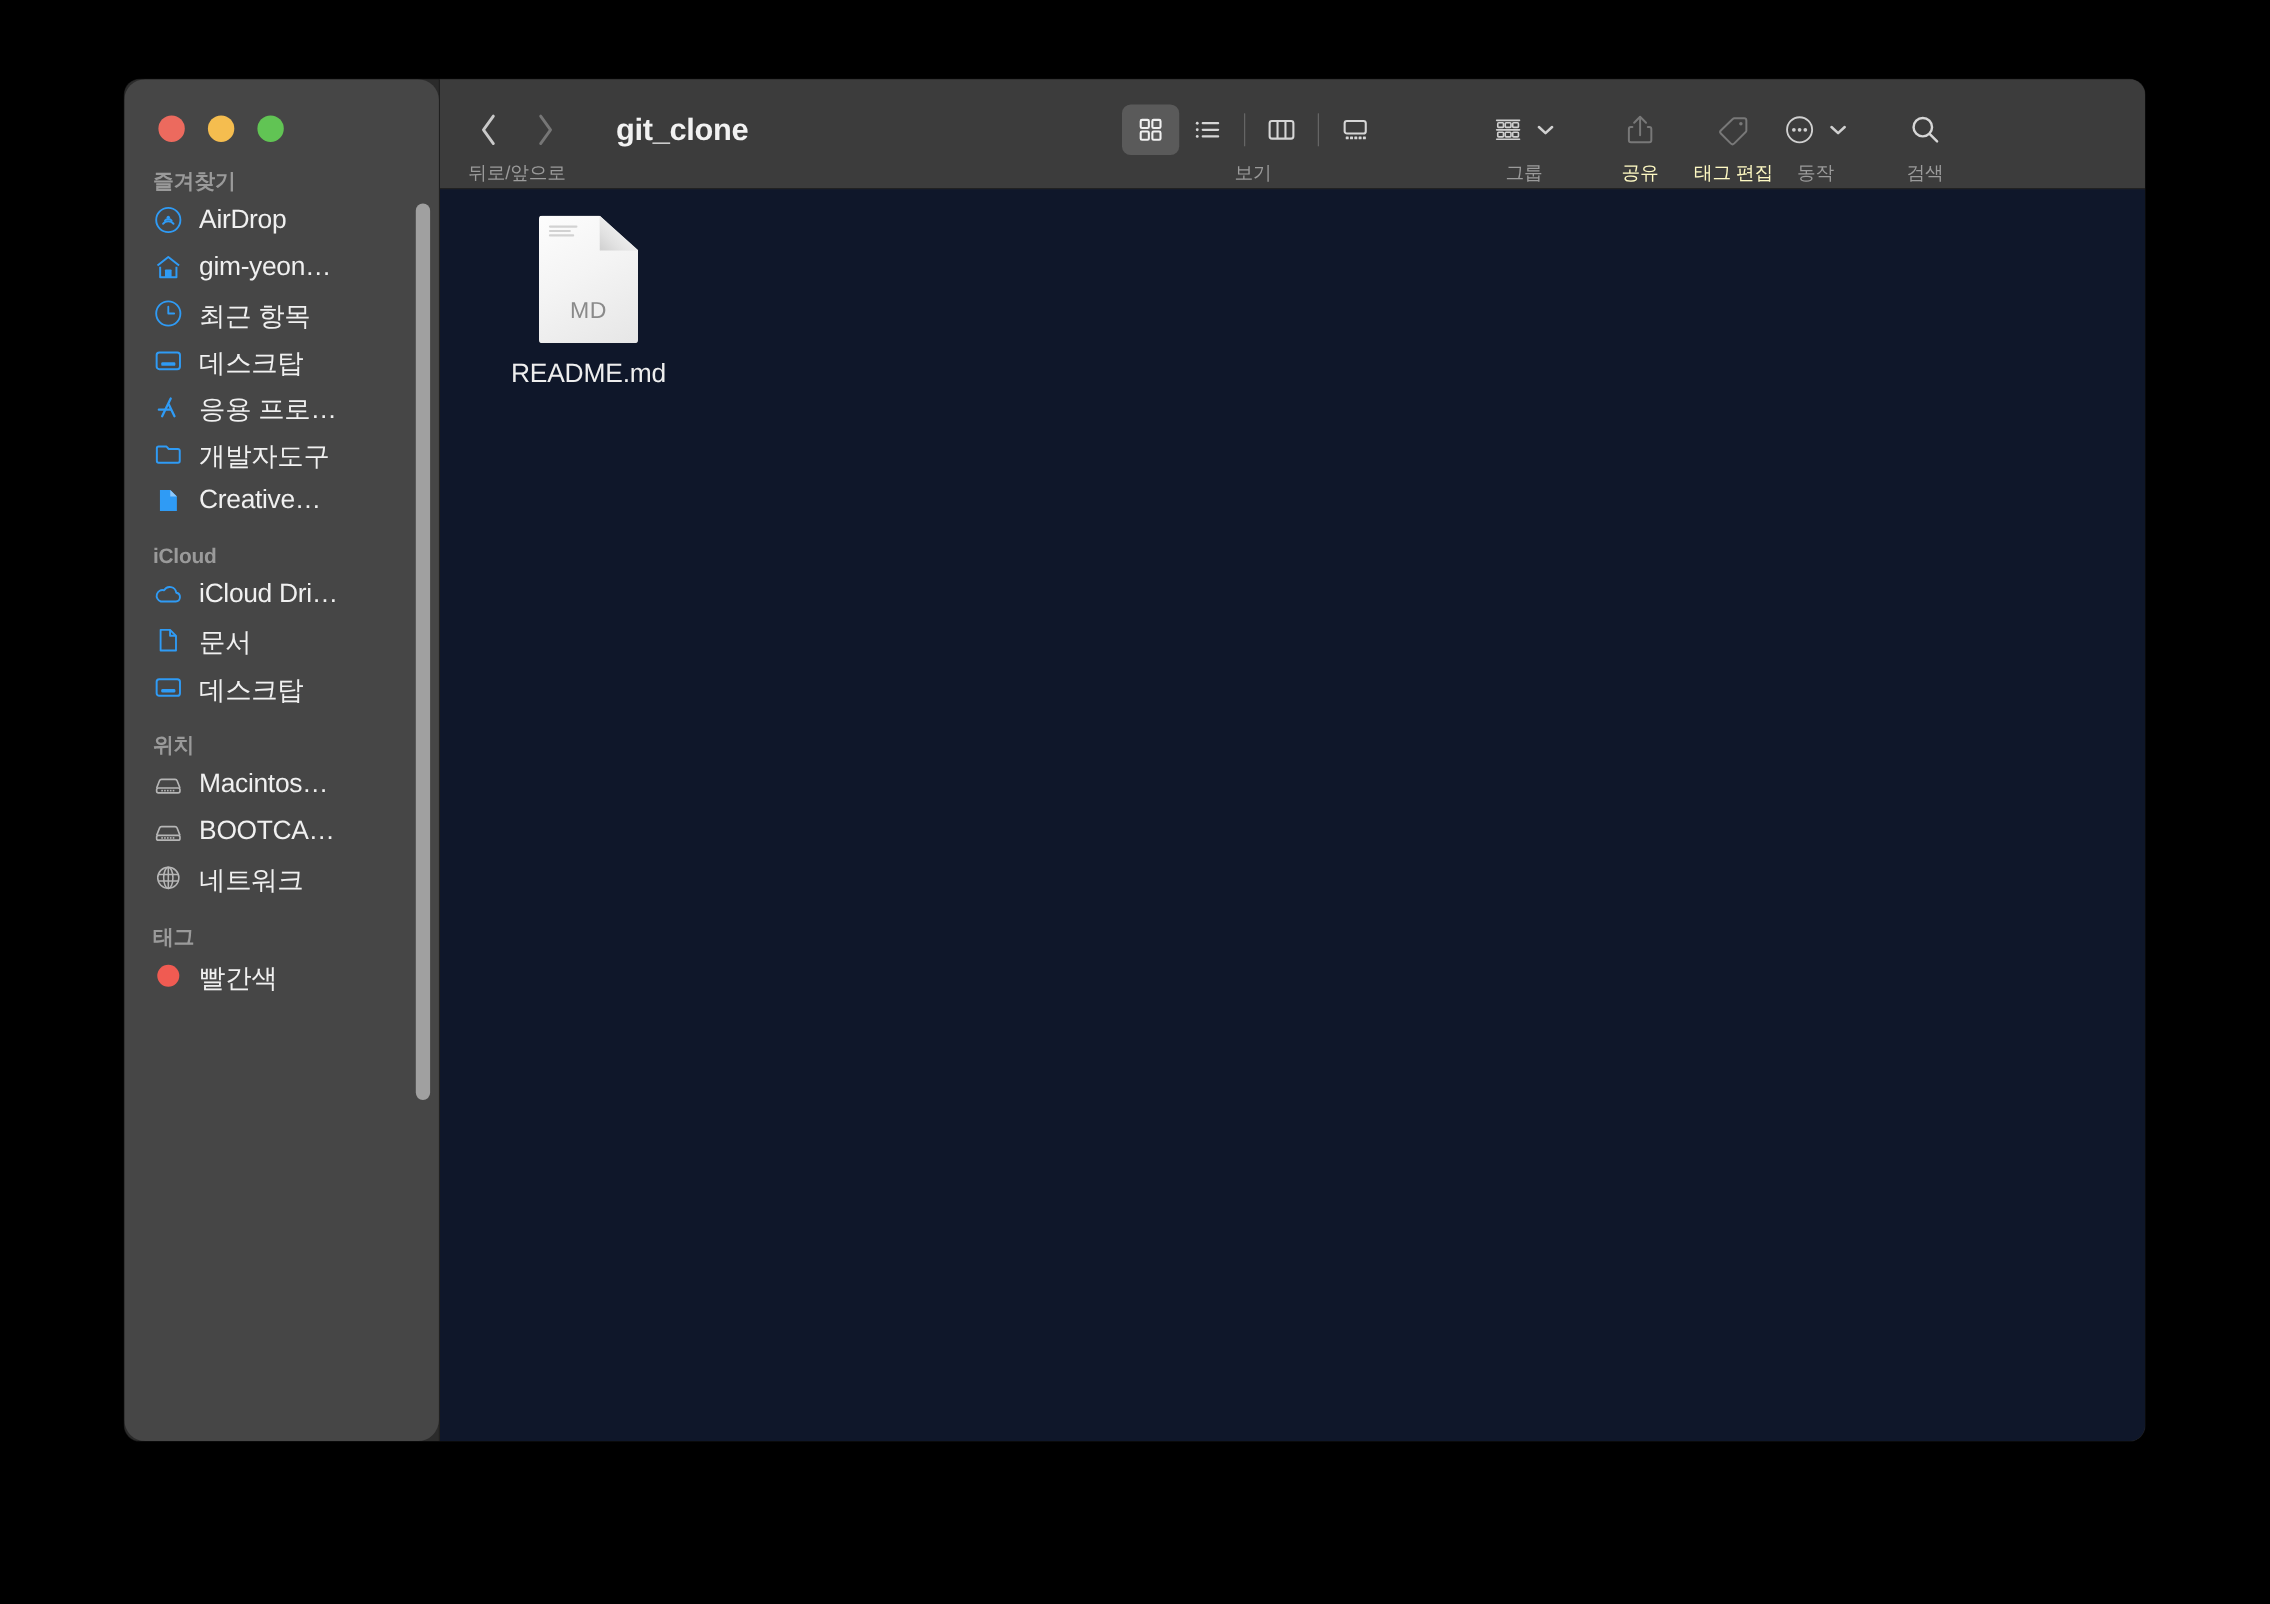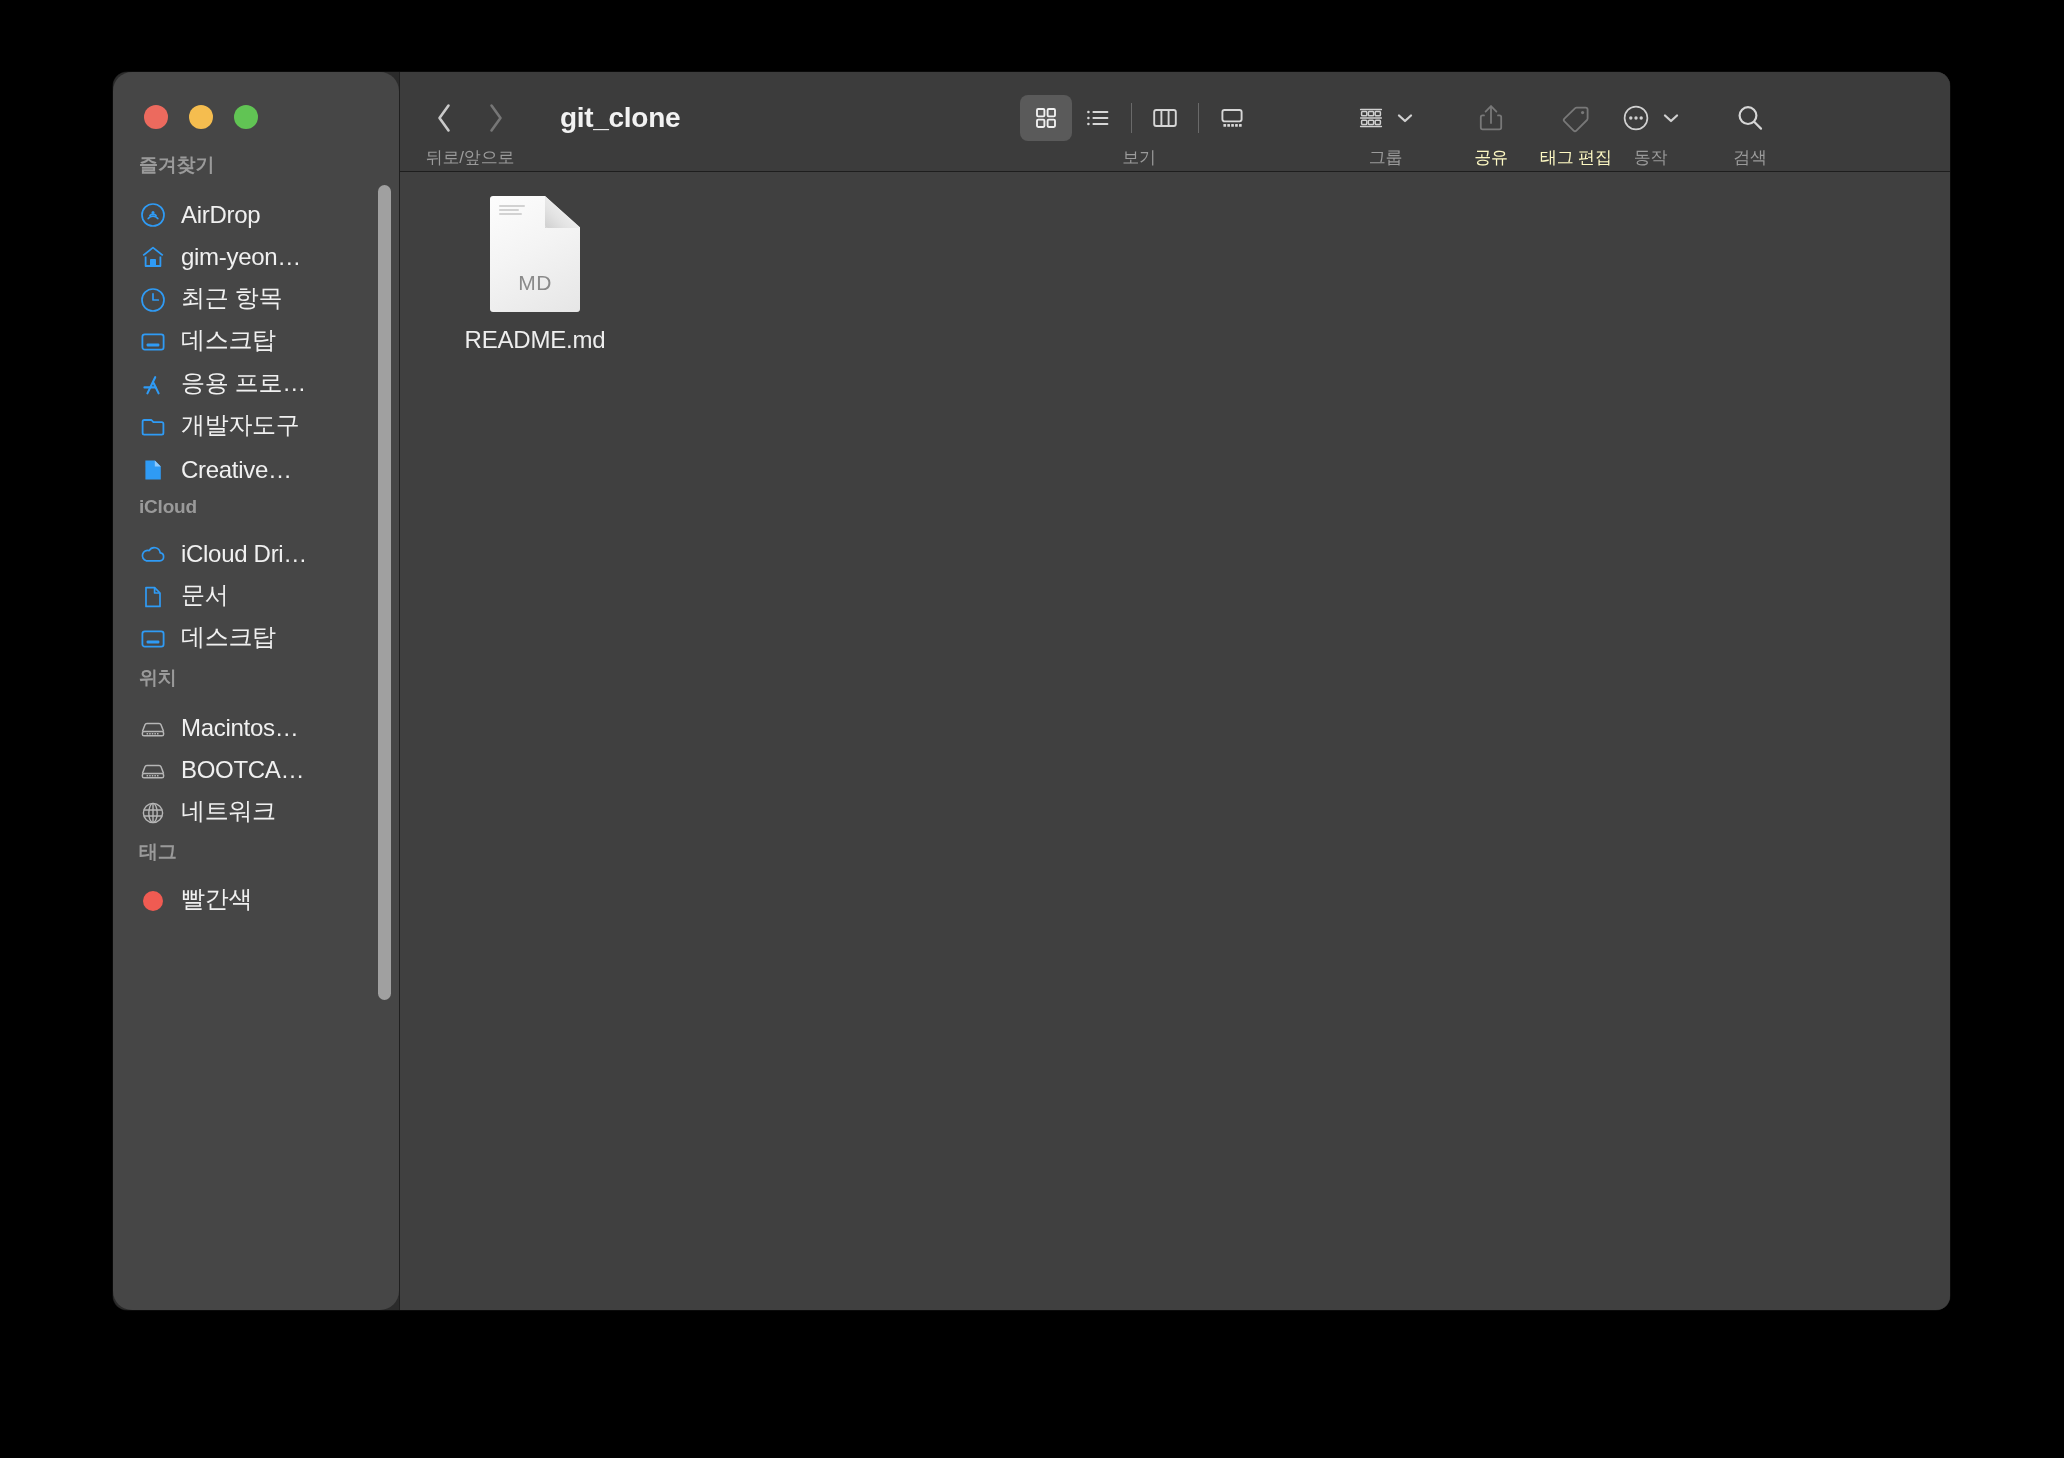--- a/index.html
+++ b/index.html
@@ -54,21 +54,21 @@
   .sb-section-title {
     color: #9a9a9a;
     font-size: 19px;
     font-weight: 700;
     padding: 12px 0 8px 26px;
     letter-spacing: -0.2px;
   }
   .sb-section:first-child .sb-section-title { padding-top: 6px; }
   .sb-item {
     display: flex;
-    align-items: flex-end;
+    align-items: flex-start;
     height: 42.5px;
     padding-left: 26px;
     gap: 14px;
     cursor: default;
   }
   .sb-item .sb-icon {
     width: 28px; height: 28px;
     flex: 0 0 28px;
     display: flex; align-items: center; justify-content: center;
   }
@@ -182,21 +182,21 @@
     height: 48px;
     display: flex; align-items: center; justify-content: center;
     gap: 9px;
     padding: 0 4px;
     cursor: default;
   }
 
   
   #content {
     flex: 1 1 auto;
-    background: #404040;
+    background: #0f172a;
     position: relative;
     padding: 24px 0 0 60px;
   }
   #icon-grid {
     display: flex;
     flex-wrap: wrap;
     align-content: flex-start;
     gap: 10px;
   }
   .file-item {

